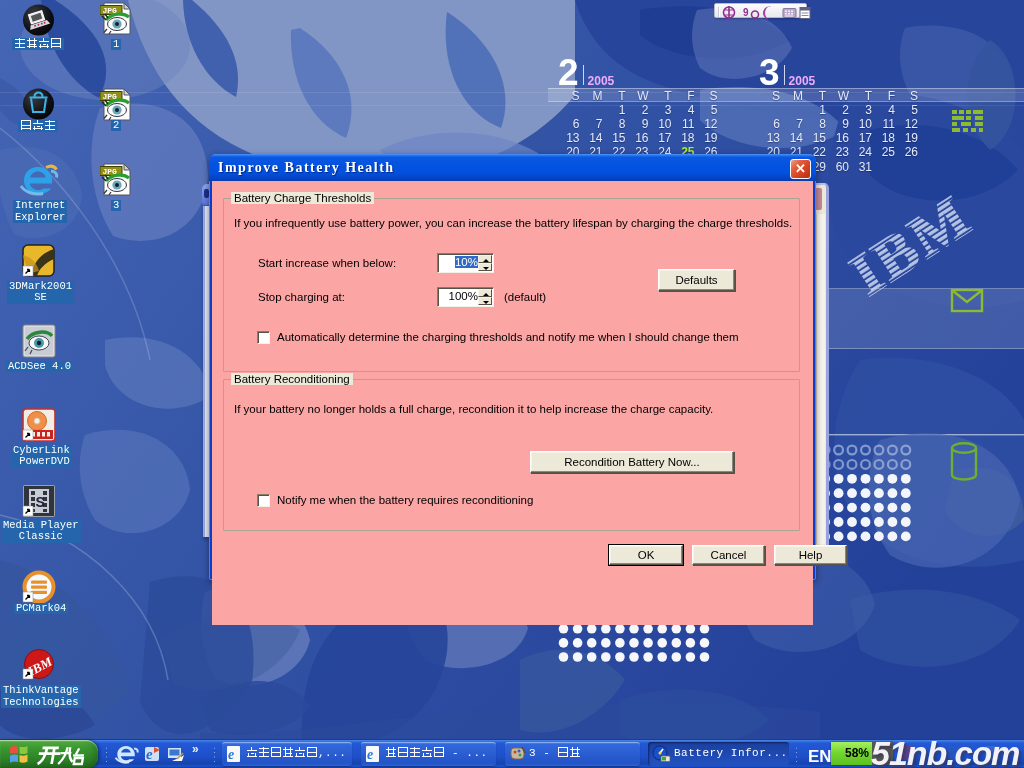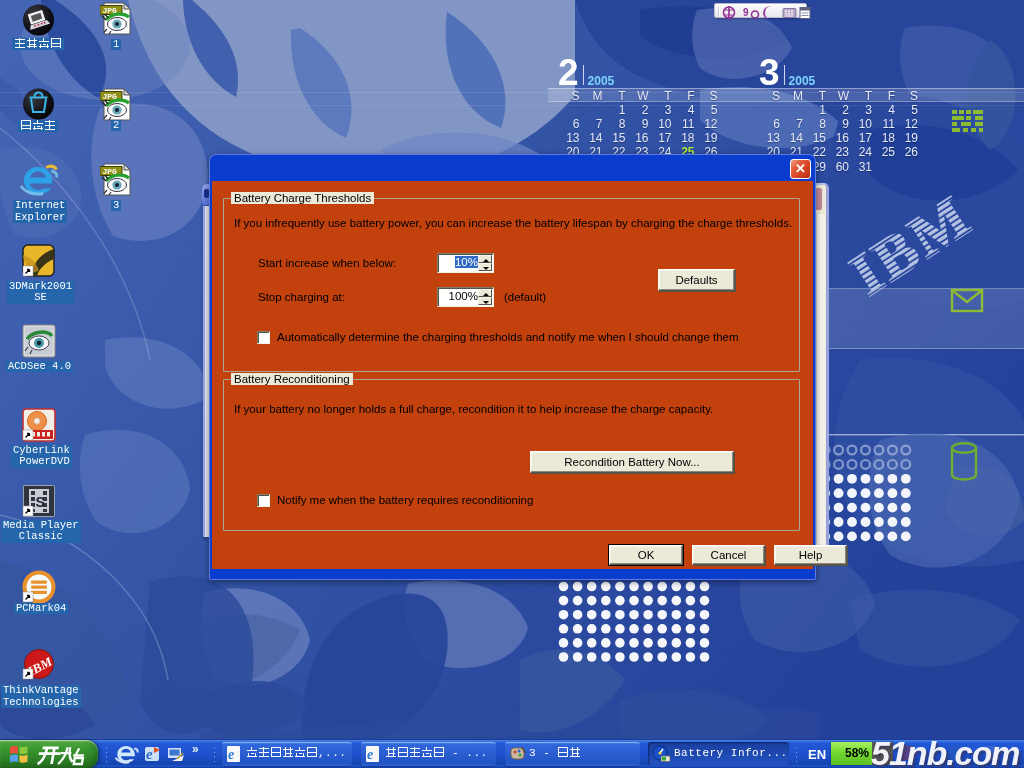--- a/index.html
+++ b/index.html
@@ -34,34 +34,34 @@
  linear-gradient(#fff,#fff) 4px 6px/3px 1.2px no-repeat,
  linear-gradient(#fff,#fff) 0 100%/100% 1.2px no-repeat;}
 .dlabel{position:absolute;background:#2465ab;color:#fff;
  font-family:"Liberation Mono",monospace;font-size:10.5px;line-height:11.5px;
  padding:0 2px;white-space:pre;}
 
 .cal{position:absolute;color:#fff;font-family:"Liberation Sans",sans-serif;}
 .cal table{border-collapse:collapse;}
 .cal td{width:23px;height:14.1px;text-align:right;font-size:12px;color:#e4eaf8;padding:0;text-shadow:0 1px 1px rgba(10,20,60,.45);}
 .bignum{font-size:37px;font-weight:bold;color:#fff;line-height:1;}
-.yr{font-size:12px;font-weight:bold;color:#7dd3fc;}
+.yr{font-size:12px;font-weight:bold;color:#f0abfc;}
 
 #dlg{position:absolute;left:209px;top:154px;width:607px;height:426px;
  background:#0a3cce;border-radius:7px 7px 2px 2px;
  box-shadow:inset 0 0 0 1px #5c7ae0, 0 2px 6px rgba(0,0,20,.45);}
 #dlgtitle{position:absolute;left:0;top:0;right:0;height:27px;border-radius:7px 7px 0 0;
  background:linear-gradient(180deg,#5898f8 0%,#2e7cf0 4%,#0a58e2 12%,#0352e0 45%,#0350dd 70%,#0345c8 88%,#0a3cae 100%);}
 #dlgtitle span{position:absolute;left:9px;top:6px;color:#fff;
  font-family:"Liberation Serif",serif;font-weight:bold;font-size:14px;letter-spacing:1.5px;
  text-shadow:1px 1px 1px rgba(0,0,60,.5);}
 #xbtn{position:absolute;right:5px;top:5px;width:21px;height:20px;border-radius:3px;
  background:linear-gradient(135deg,#f0a088 0%,#e35f3d 30%,#d84324 60%,#b03010 100%);
  border:1px solid #fff;color:#fff;text-align:center;font-size:13px;line-height:18px;font-weight:bold;}
-#dlgbody{position:absolute;left:3px;top:27px;width:601px;height:388px;background:#c2410c;}
+#dlgbody{position:absolute;left:3px;top:27px;width:601px;height:444px;background:#fca5a5;}
 .grp{position:absolute;border:1px solid #a9a692;border-radius:1px;}
 .grp>b{position:absolute;left:7px;top:-7px;background:#ece9d8;padding:0 3px;
  font-weight:normal;font-size:11.5px;color:#000;}
 .t11{font-size:11.5px;color:#000;position:absolute;white-space:pre;}
 .btn{position:absolute;background:#ece9d8;font-size:11.5px;color:#000;text-align:center;
  border:1px solid #000;border-color:#fff #58564a #58564a #fff;
  box-shadow:1px 1px 0 #888478 inset,-1px -1px 0 #dedbc8 inset, 1px 1px 0 #404040;}
 .btn.raised{border-color:#fff #58564a #58564a #fff;
  box-shadow:inset -1px -1px 0 #8a887c, inset 1px 1px 0 #f6f4ea, 1px 1px 0 #55524a;margin-left:48px;}
 .spinbox{position:absolute;width:57px;height:20px;background:#fff;
@@ -571,20 +571,23 @@
   <div class="dlabel" style="left:6px;top:360.5px">ACDSee 4.0</div>
   <div class="dlabel" style="left:11px;top:444.5px;text-align:right">CyberLink
 PowerDVD</div>
   <div class="dlabel" style="left:1px;top:519.5px;text-align:center">Media Player
 Classic</div>
   <div class="dlabel" style="left:14px;top:602.5px">PCMark04</div>
   <div class="dlabel" style="left:1px;top:685px;text-align:center">ThinkVantage
 Technologies</div>
 
   <div id="dlg">
+    <div id="dlgtitle">
+        <span>Improve Battery Health</span>
+      </div>
     <div id="xbtn">✕</div>
     <div id="dlgbody">
       <div class="grp" style="left:11px;top:17px;width:577px;height:174px">
           <b>Battery Charge Thresholds</b>
         </div>
       <div class="t11" style="left:22px;top:36px">If you infrequently use battery power, you can increase the battery lifespan by charging the charge thresholds.</div>
       <div class="t11" style="left:46px;top:76px">Start increase when below:</div>
       <div class="spinbox" style="left:225px;top:72px">
         <span class="spinval"><span style="background:#316ac5;color:#fff">10%</span></span>
         <span class="updown">
@@ -689,21 +692,21 @@
         <circle cx="8" cy="8" r="7" fill="#1850c8" stroke="#0a2a80" stroke-width="1"></circle>
         <path d="M8,8 L11,4" stroke="#fff" stroke-width="1.5"></path>
         <circle cx="8" cy="8" r="1.5" fill="#f8d838"></circle>
         <rect x="9" y="11" width="9" height="5.5" rx="1" fill="#e8e8d8" stroke="#666" stroke-width=".8"></rect>
         <rect x="10" y="12" width="4" height="3.5" fill="#38a838"></rect>
       </svg>
       <span class="lbl" style="left:26px">Battery Infor...</span>
     </div>
 
     <span class="dotsep" style="left:795px"></span>
-    <span class="abs" style="left:808px;top:7px;color:#fff;font-size:13px;font-weight:bold">EN</span>
+    <span class="abs" style="left:808px;top:7px;color:#fff;font-size:17px;font-weight:bold">EN</span>
     <div class="abs" style="left:831px;top:2px;width:62px;height:23px;background:#555;box-shadow:0 0 2px rgba(0,0,30,.4)">
       <div class="abs" style="left:0;top:0;width:41px;height:23px;background:linear-gradient(180deg,#a8f060,#72d830 45%,#5cc020)"></div>
       <span class="abs" style="left:14px;top:4px;color:#000;font-size:12px;font-weight:bold;font-family:'Liberation Sans',sans-serif">58%</span>
     </div>
 
     <span class="abs" style="left:900px;top:6px;width:14px;height:14px;background:#b03030;border-radius:2px;opacity:.4"></span>
     <span class="abs" style="left:948px;top:6px;width:14px;height:14px;background:#3060b0;border-radius:2px;opacity:.35"></span>
     <span class="abs" style="left:985px;top:6px;width:14px;height:14px;background:#7090d0;border-radius:2px;opacity:.3"></span>
 
     <span class="abs" style="left:871px;top:-6px;color:rgba(252,252,255,.95);font-size:34px;font-weight:bold;font-style:italic;font-family:'Liberation Sans',sans-serif;letter-spacing:-1px;text-shadow:1.5px 1.5px 0 rgba(70,60,90,.55), 3px 3px 3px rgba(30,30,60,.3)">51nb<span style="font-size:33px">.com</span></span>

